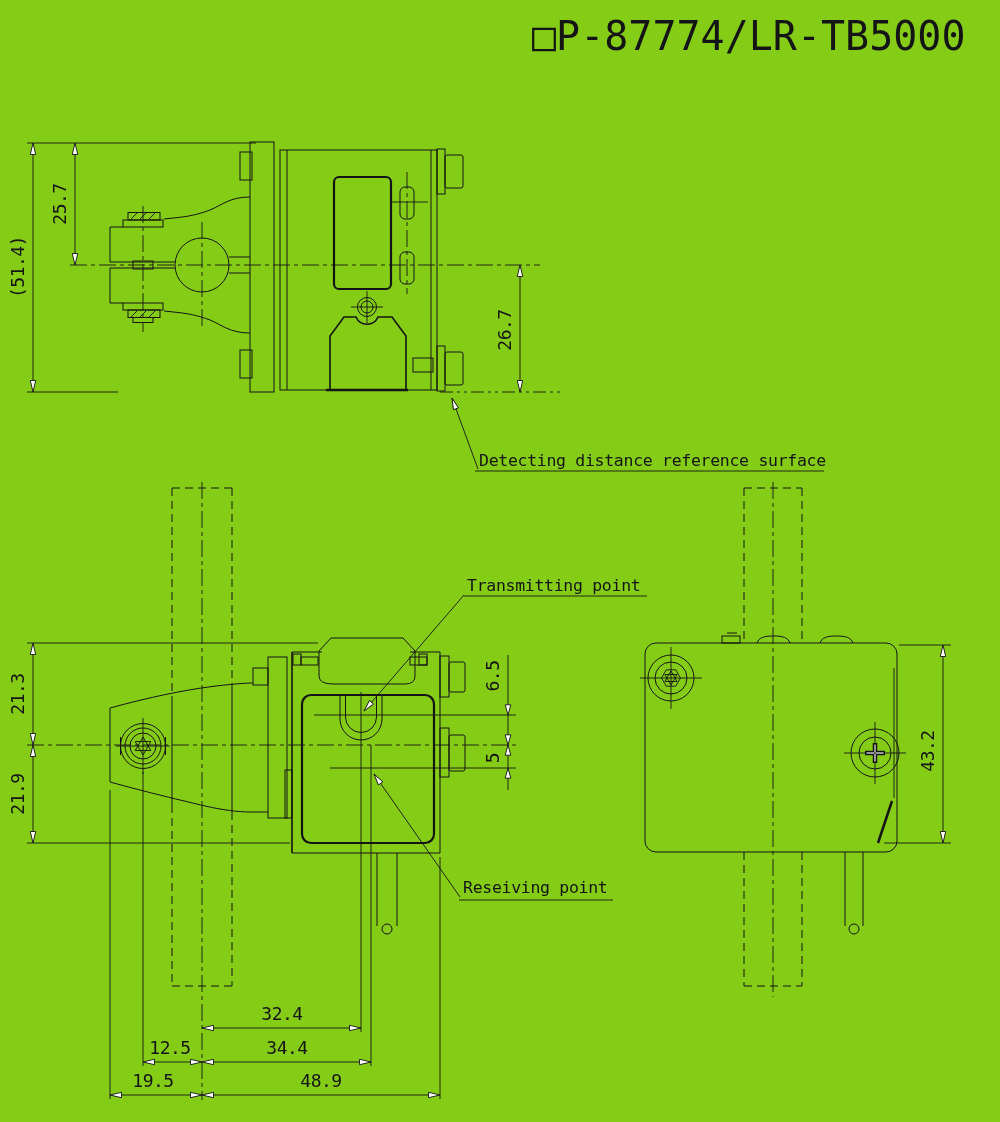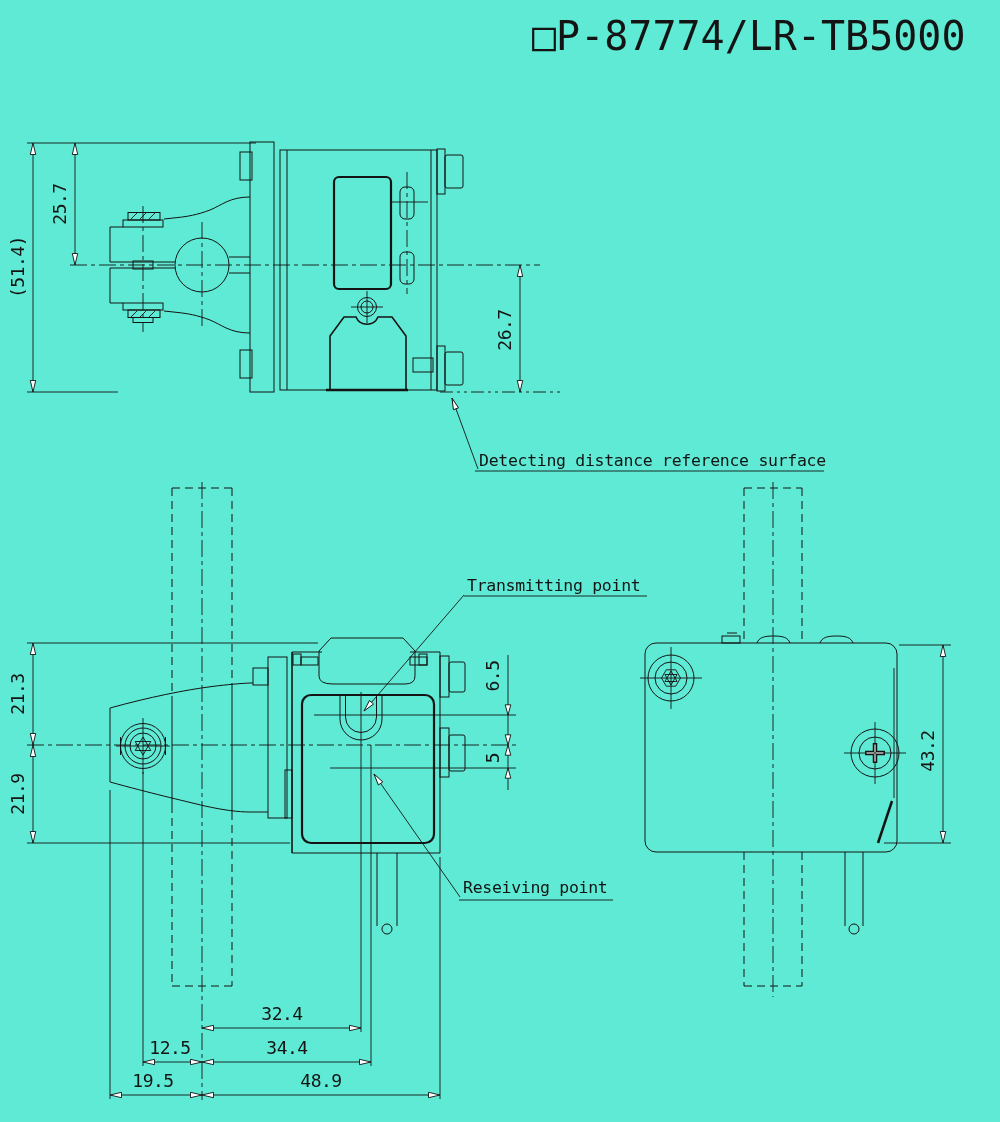--- a/index.html
+++ b/index.html
@@ -1,16 +1,16 @@
 <!DOCTYPE html>
 <html><head>
 <meta charset="utf-8">
 <style>
   html,body{margin:0;padding:0;background:#ffffff;}
-  #canvas{position:relative;width:1000px;height:1122px;background:#5eead4;overflow:hidden;
+  #canvas{position:relative;width:1000px;height:1122px;background:#84cc16;overflow:hidden;
           font-family:"DejaVu Sans Mono", monospace;text-decoration:underline;}
   svg{display:block;}
   svg text{fill:#141414;stroke:none;font-family:"DejaVu Sans Mono", monospace;}
   .ttl{font-size:40px;letter-spacing:0px;}
   .dim{font-size:18px;letter-spacing:-0.5px;}
   .lbl{font-size:16.5px;letter-spacing:-0.3px;}
   .ln{stroke:#141414;fill:none;stroke-width:1;}
   .t15{stroke-width:1.6;}
   .t22{stroke-width:2.2;}
   .t25{stroke-width:2.5;}

